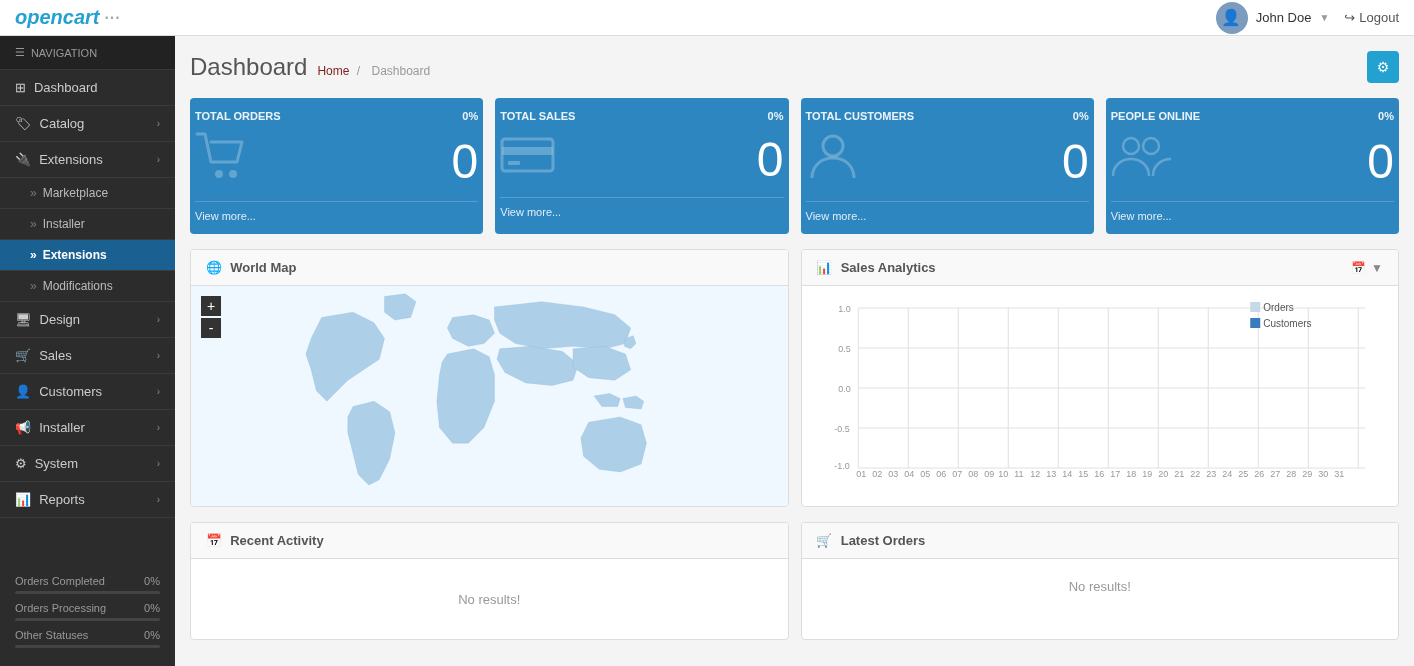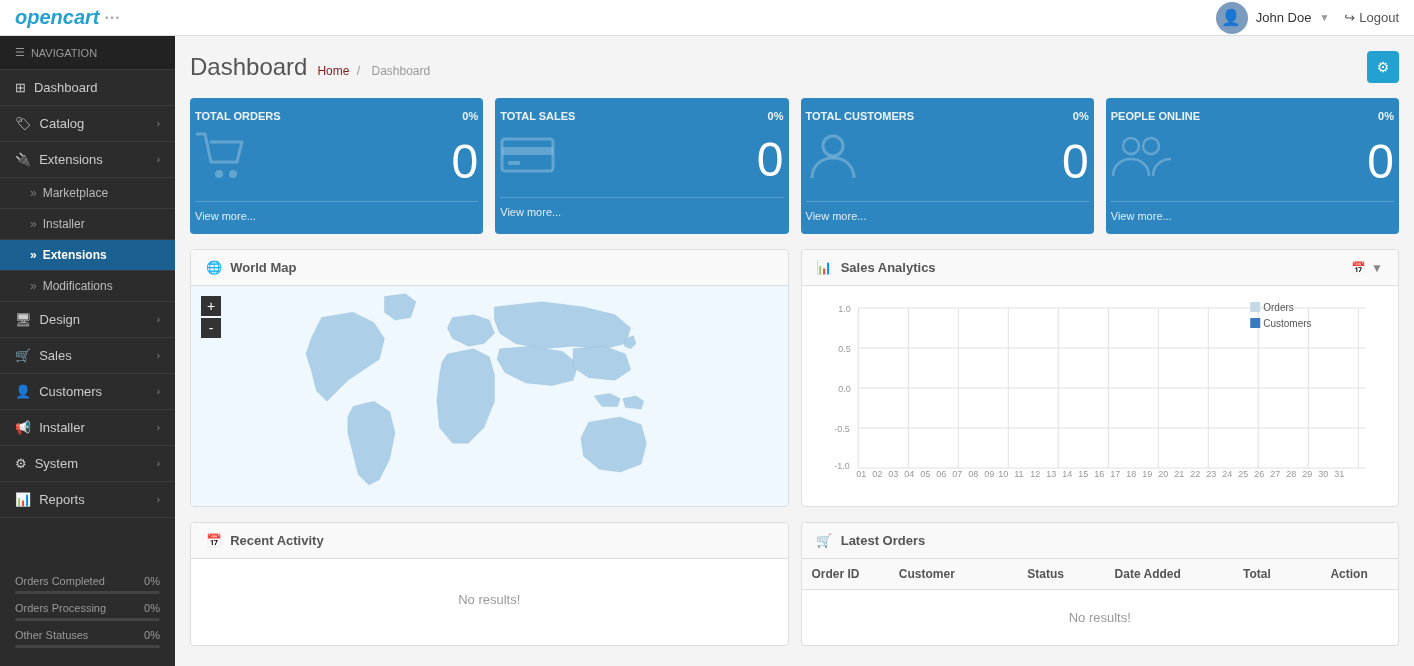--- a/index.html
+++ b/index.html
@@ -708,28 +708,20 @@
         <div class="panel-body" style="min-height:80px;position:relative;">
           <div class="no-results">No results!</div>
         </div>
       </div>
 
       <div class="panel">
         <div class="panel-header">
           <span>🛒</span>
           <span>Latest Orders</span>
         </div>
-        <div class="table-header-row">
-          <span>Order ID</span>
-          <span>Customer</span>
-          <span>Status</span>
-          <span>Date Added</span>
-          <span>Total</span>
-          <span>Action</span>
-        </div>
         <div class="table-no-results">No results!</div>
       </div>
     </div>
 
     <div class="footer">
       
       
     </div>
 
   </div>

